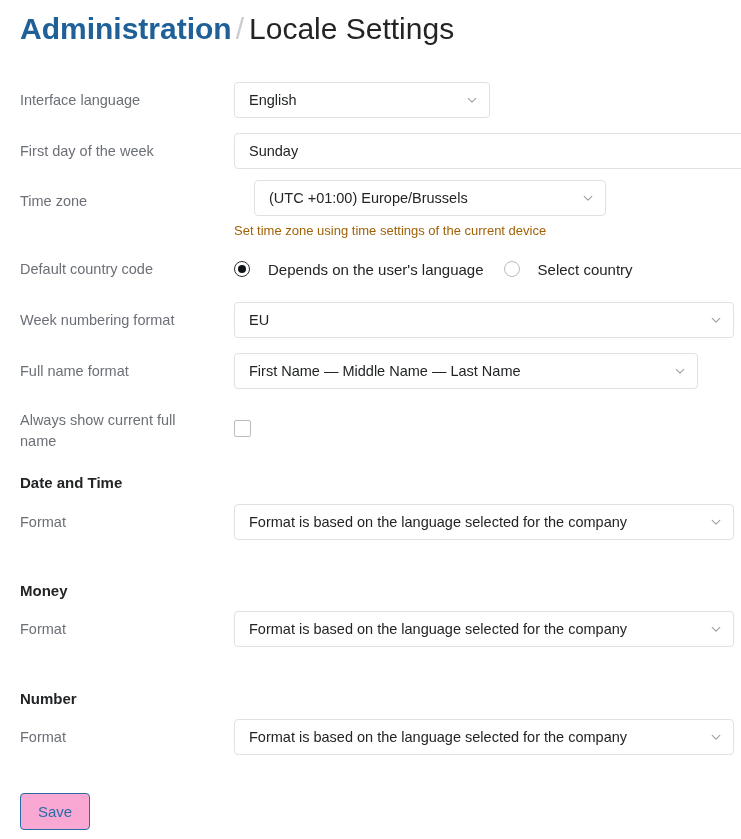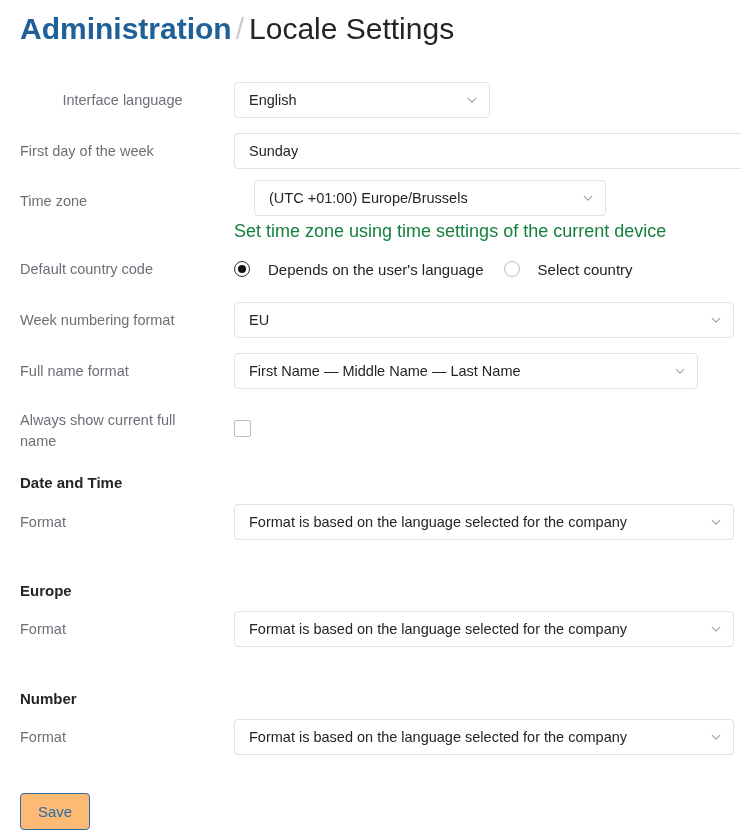--- a/index.html
+++ b/index.html
@@ -100,23 +100,23 @@
     height: 12px;
     display: block;
     pointer-events: none;
   }
   .chev svg { display: block; }
 
   
   .helper-link {
     position: absolute;
     left: 234px;
-    font-size: 18px;
+    font-size: 13px;
     line-height: 20px;
-    color: #15803d;
+    color: #a16207;
     cursor: pointer;
     white-space: nowrap;
   }
 
   
   .radio-group {
     position: absolute;
     left: 234px;
     display: flex;
     align-items: center;
@@ -184,41 +184,41 @@
   
   .save-btn {
     position: absolute;
     left: 20px;
     top: 793px;
     box-sizing: border-box;
     height: 37px;
     padding: 0 17px;
     border: 1px solid #2a6ba8;
     border-radius: 4px;
-    background: #fdba74;
+    background: #f9a8d4;
     color: #2a6ba8;
     font-family: "Liberation Sans", sans-serif;
     font-size: 15px;
     line-height: 35px;
     cursor: pointer;
   }
 </style>
 </head>
 <body>
 
 <div class="page">
 
   <div class="breadcrumb">
     <span class="crumb-link">Administration</span><span class="crumb-sep">/</span><span class="crumb-current">Locale Settings</span>
   </div>
 
   <div class="form">
 
     <div class="row">
-      <div class="lbl" style="top:15px;text-align:center;">Interface language</div>
+      <div class="lbl" style="top:15px;">Interface language</div>
       <div class="ctl" style="top:7px;width:256px;">
         <div class="select">
           <span class="val">English</span>
           <span class="chev">
             <svg viewBox="0 0 12 12" width="12" height="12">
               <path d="M2.2 4.4 L6 8.2 L9.8 4.4" fill="none" stroke="#9aa0a6" stroke-width="1.1" stroke-linecap="round" stroke-linejoin="round"></path>
             </svg>
           </span>
         </div>
       </div>
@@ -309,21 +309,21 @@
           <span class="chev">
             <svg viewBox="0 0 12 12" width="12" height="12">
               <path d="M2.2 4.4 L6 8.2 L9.8 4.4" fill="none" stroke="#9aa0a6" stroke-width="1.1" stroke-linecap="round" stroke-linejoin="round"></path>
             </svg>
           </span>
         </div>
       </div>
     </div>
 
     <div class="row">
-      <div class="section-title" style="top:505px;">Europe</div>
+      <div class="section-title" style="top:505px;">Money</div>
       <div class="lbl" style="top:544px;">Format</div>
       <div class="ctl" style="top:536px;width:500px;">
         <div class="select">
           <span class="val">Format is based on the language selected for the company</span>
           <span class="chev">
             <svg viewBox="0 0 12 12" width="12" height="12">
               <path d="M2.2 4.4 L6 8.2 L9.8 4.4" fill="none" stroke="#9aa0a6" stroke-width="1.1" stroke-linecap="round" stroke-linejoin="round"></path>
             </svg>
           </span>
         </div>

